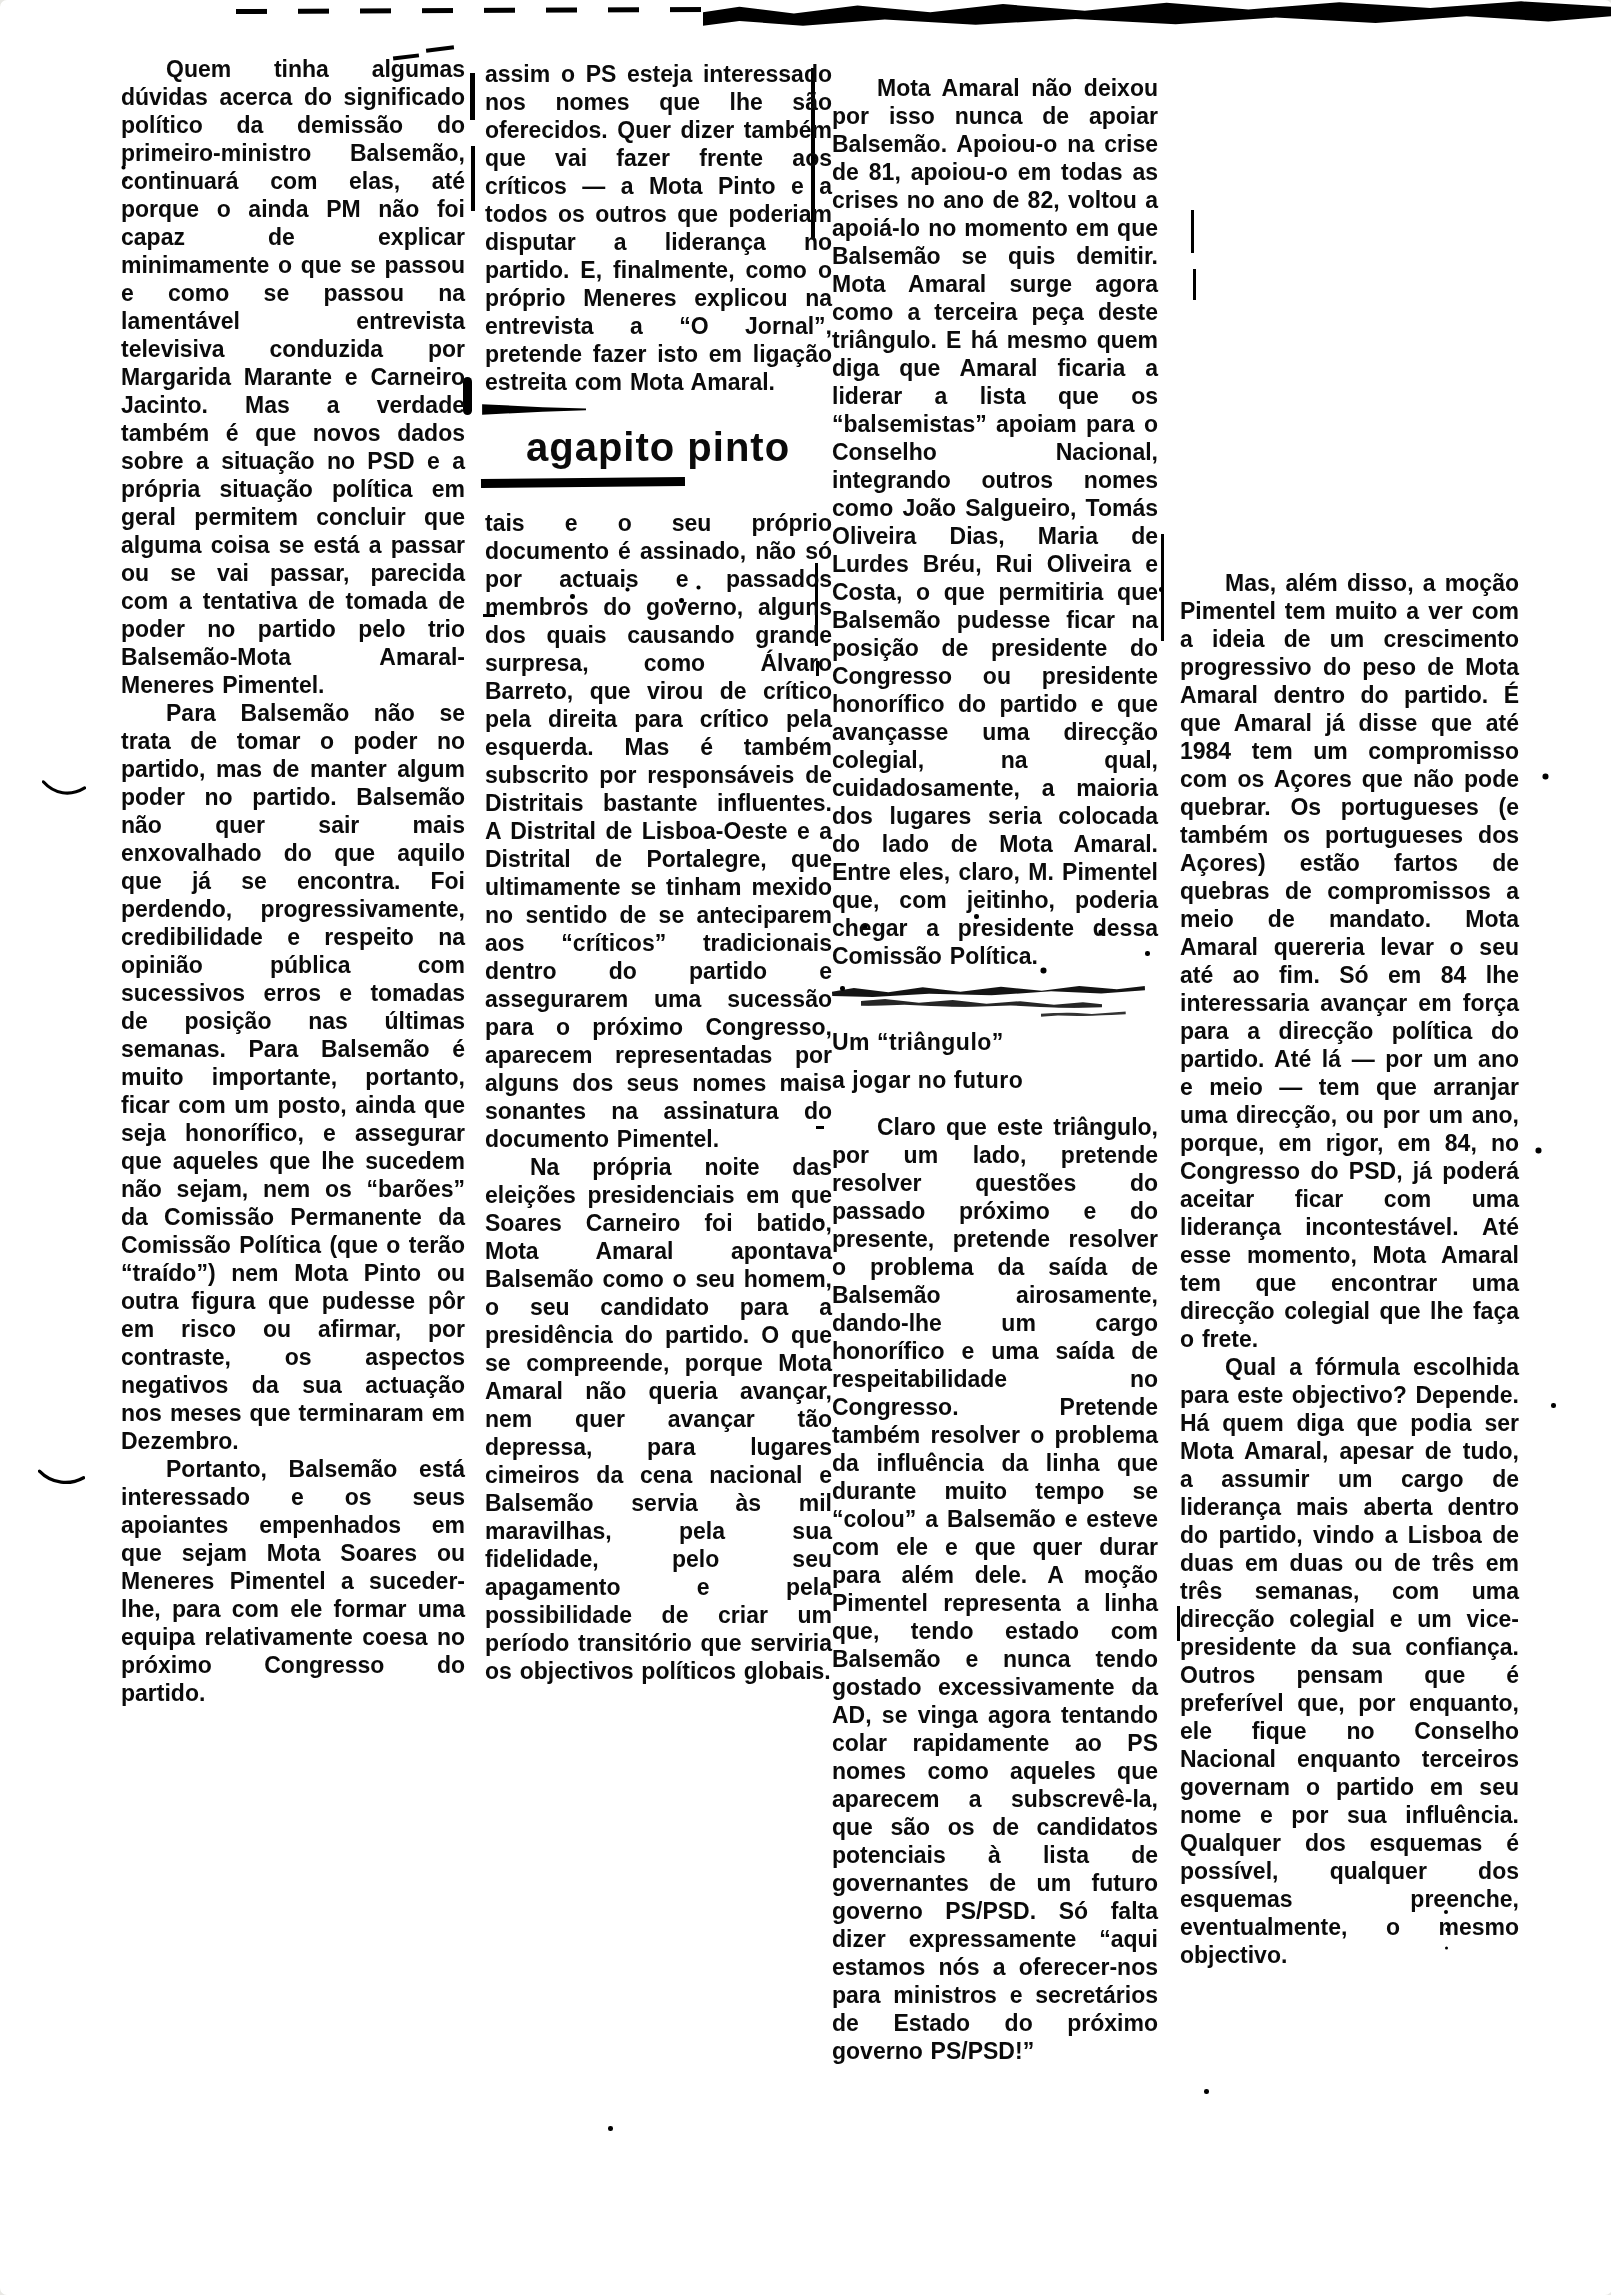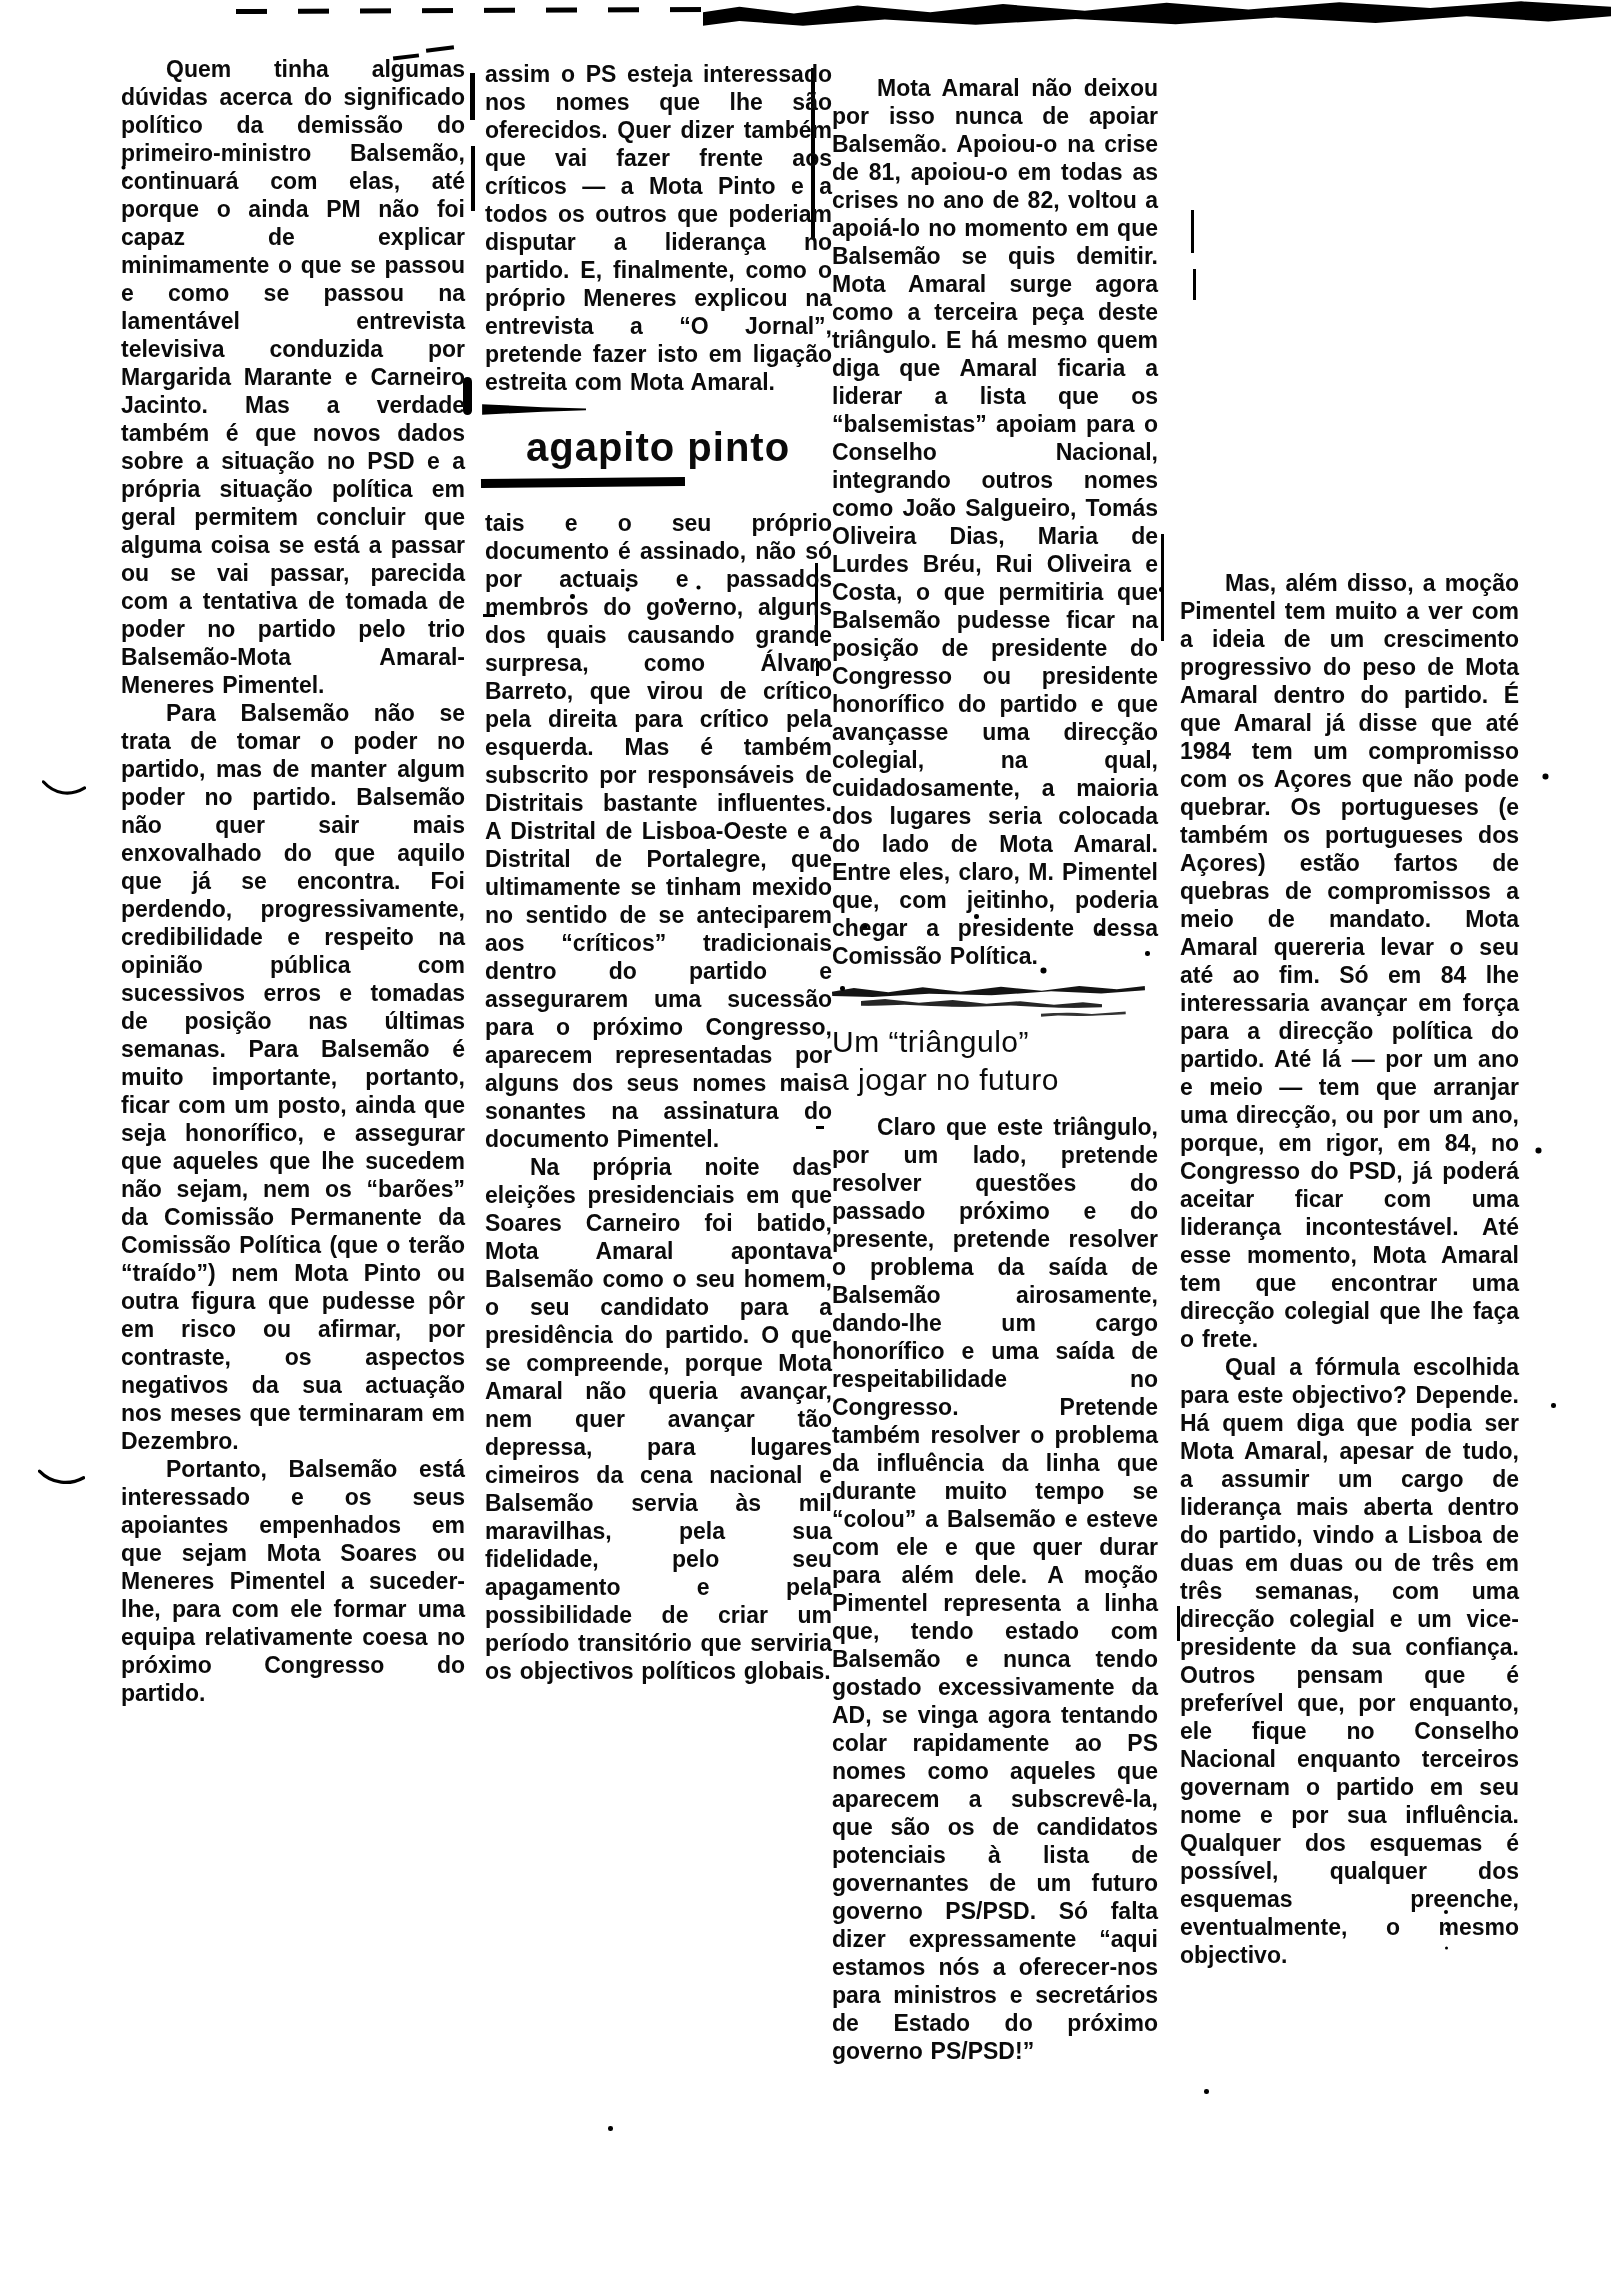--- a/index.html
+++ b/index.html
@@ -1,19 +1,20 @@
 <!DOCTYPE html>
 <html lang="pt" style="font-size:7.9px"><head>
 <meta charset="utf-8">
 <style>
   html,body{margin:0;padding:0;background:#e8e8e4;}
   .page{
     position:relative;width:1612px;height:2295px;background:#ffffff;
     overflow:hidden;color:#0b0b0b;
     font-family:"Liberation Sans",sans-serif;
+    border-radius:7px;
   }
   .col{position:absolute;}
   .col p{
     margin:0;font-size:23px;line-height:28px;font-weight:700;
     text-align:justify;text-indent:45px;word-spacing:1.5px;
     hyphens:auto;-webkit-hyphens:auto;
   }
   .col p.noindent{text-indent:0;}
   .col1{left:121px;top:55px;width:344px;}
   .col2{left:485px;top:60px;width:347px;}
@@ -27,21 +28,21 @@
     width:104px;height:10.8px;margin-left:-2.9px;
     clip-path:polygon(0 4%,58% 30%,100% 42%,100% 60%,58% 72%,0 100%);
   }
   .byline{
     margin:14.7px 0 12.8px 41px;font-size:40px;font-weight:700;
     letter-spacing:1px;line-height:36px;
   }
   .rule-bottom{width:204px;height:9.3px;margin-left:-3.9px;transform:rotate(-0.55deg);}
 
   
-  .subhead{margin:6.9px 0 13.8px 0;font-size:30px;line-height:38px;font-weight:400;letter-spacing:0.5px;}
+  .subhead{margin:6.9px 0 13.8px 0;font-size:23px;line-height:38px;font-weight:700;letter-spacing:0.5px;}
   .subhead div{white-space:nowrap;}
 
   
   .streak{background:#000;}
   .streak.s1{
     height:10.8px;width:96%;margin:14.7px 0 4.9px 0;transform:rotate(-0.9deg);opacity:.92;
     clip-path:polygon(0 40%,7% 8%,18% 52%,29% 12%,41% 58%,54% 18%,67% 62%,79% 22%,91% 58%,100% 32%,100% 72%,86% 95%,70% 68%,51% 95%,31% 72%,13% 95%,0 78%);
   }
   .streak.s2{
     height:7.4px;width:74%;margin:0 0 3.9px 9%;transform:rotate(0.6deg);opacity:.85;

